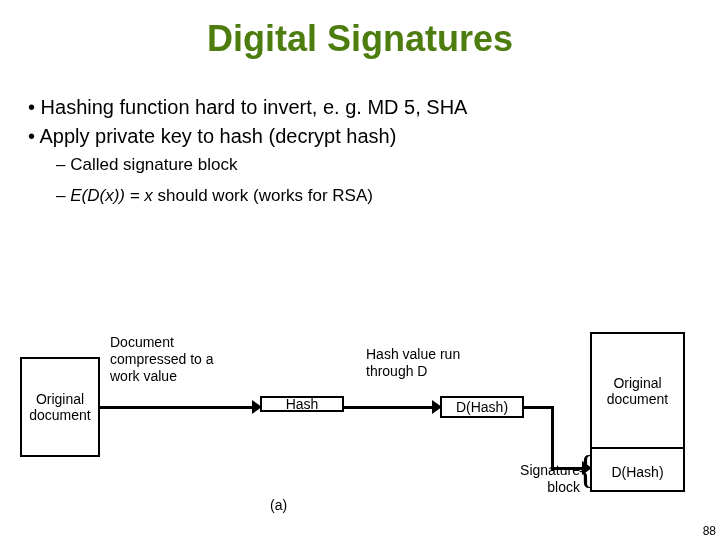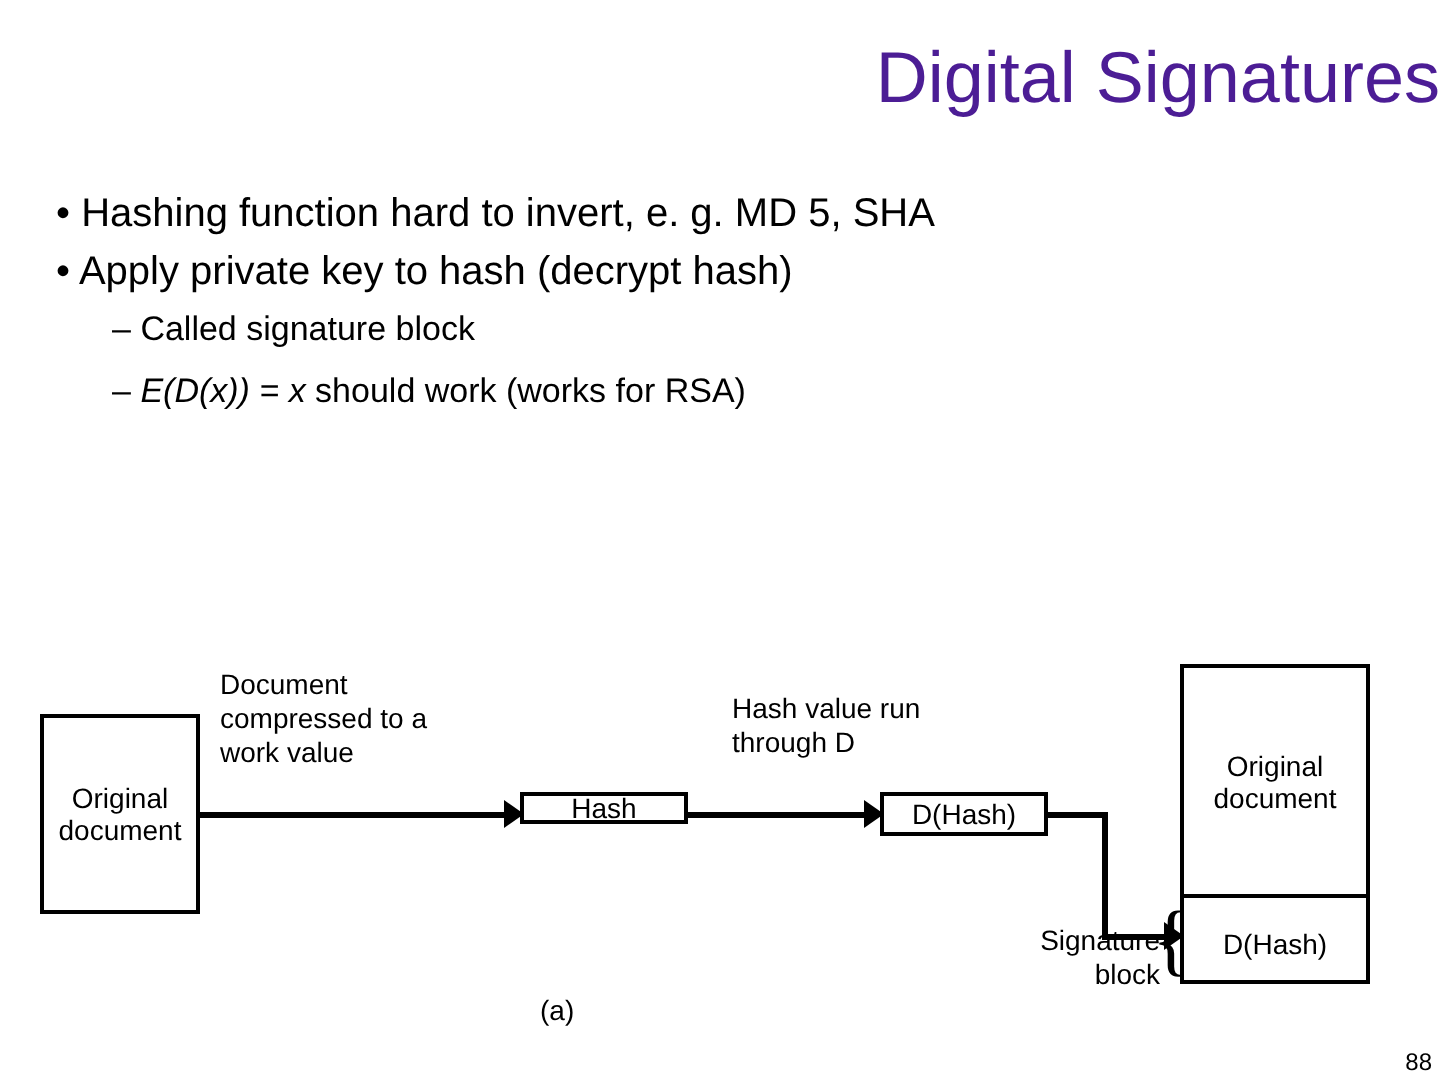--- a/index.html
+++ b/index.html
@@ -5,25 +5,25 @@
   * { box-sizing: border-box; margin: 0; padding: 0; }
   body {
     width: 720px;
     height: 540px;
     background: #fff;
     font-family: Arial, Helvetica, sans-serif;
     position: relative;
     overflow: hidden;
   }
   .title {
-    text-align: right;
+    text-align: center;
     font-size: 36px;
-    color: #4c1d95;
+    color: #4d7c0f;
     margin-top: 18px;
-    font-weight: normal;
+    font-weight: bold;
   }
   .bullets {
     margin-top: 34px;
     margin-left: 28px;
     font-size: 20px;
     color: #000;
     line-height: 1.35;
   }
   .b1 { margin-bottom: 2px; }
   .b1::before { content: "•  "; }

